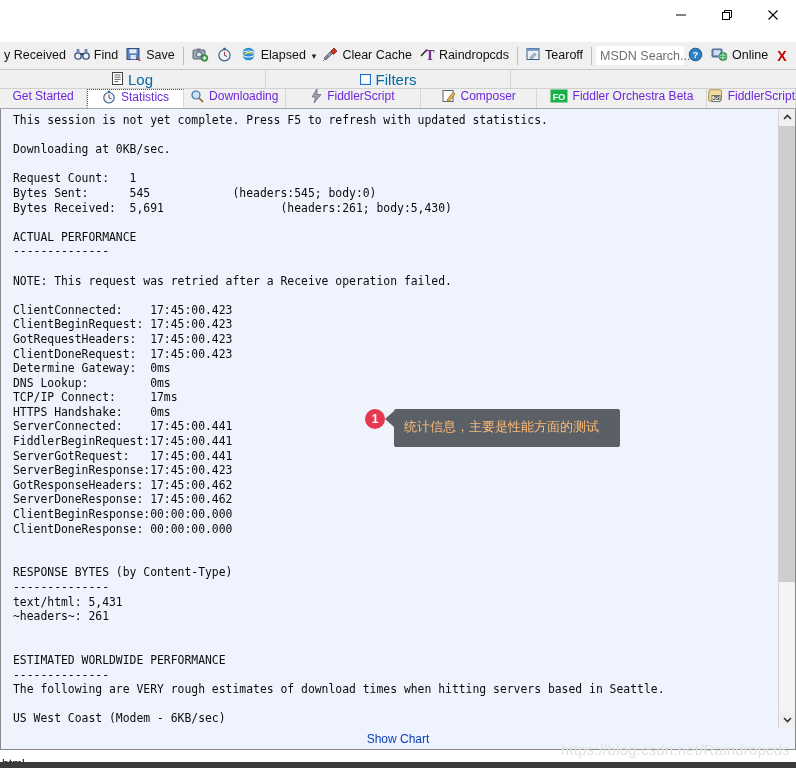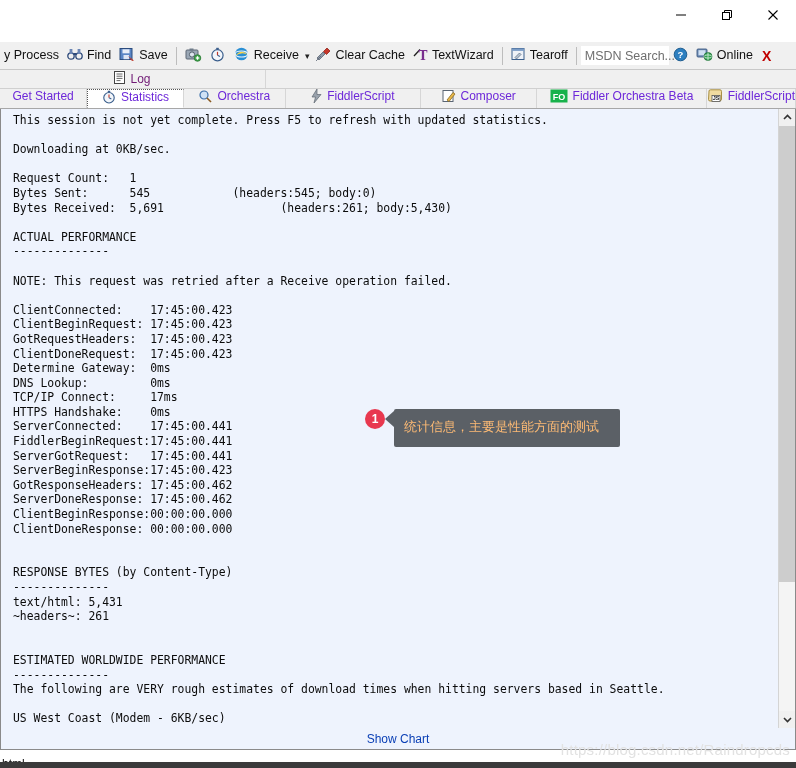--- a/index.html
+++ b/index.html
@@ -97,22 +97,22 @@
     height: 19px;
     background: #f0f0f0;
     display: flex;
     border-bottom: 1px solid #d0d0d0;
     box-sizing: border-box;
   }
   .tabrow-top > div {
     display: flex;
     align-items: center;
     justify-content: center;
-    font-size: 12px;
-    color: #701a75;
+    font-size: 15px;
+    color: #0369a1;
     border-right: 1px solid #d6d6d6;
     gap: 5px;
     box-sizing: border-box;
     height: 100%;
   }
   .tt-log { width: 266px; }
   .tt-filters { width: 245px; }
   .tt-timeline { flex: 1; border-right: none; }
 
   .tabrow-bot {
@@ -327,21 +327,21 @@
     <svg width="12" height="12" viewBox="0 0 12 12">
       <line x1="1.5" y1="1.5" x2="10.5" y2="10.5" stroke="#000" stroke-width="1.1"></line>
       <line x1="10.5" y1="1.5" x2="1.5" y2="10.5" stroke="#000" stroke-width="1.1"></line>
     </svg>
   </div>
 </div>
 
 <div class="toolbar">
 
   <div class="tb-item">
-    <span class="tb-label">y Process</span>
+    <span class="tb-label">y Received</span>
   </div>
 
   <div class="tb-item">
     <span class="ico">
       <svg width="16" height="14" viewBox="0 0 16 14">
         <circle cx="4" cy="9" r="3.2" fill="none" stroke="#2e4a7a" stroke-width="1.3"></circle>
         <circle cx="12" cy="9" r="3.2" fill="none" stroke="#2e4a7a" stroke-width="1.3"></circle>
         <rect x="2.6" y="2" width="2.8" height="5" fill="#6b86b5"></rect>
         <rect x="10.6" y="2" width="2.8" height="5" fill="#6b86b5"></rect>
         <rect x="6.6" y="6" width="2.8" height="2" fill="#2e4a7a"></rect>
@@ -389,21 +389,21 @@
   </div>
 
   <div class="tb-item">
     <span class="ico">
       <svg width="17" height="16" viewBox="0 0 17 16">
         <circle cx="8.5" cy="8" r="6.3" fill="#2a8fd4"></circle>
         <path d="M2 10 Q8.5 2 15 9 Q9 5 2 10 Z" fill="#fbd24a"></path>
         <ellipse cx="8.5" cy="8" rx="6.3" ry="3" fill="none" stroke="#e8f3fb" stroke-width="1.2"></ellipse>
       </svg>
     </span>
-    <span class="tb-label">Receive</span>
+    <span class="tb-label">Elapsed</span>
   </div>
 
   <span class="tb-caret">▾</span>
 
   <div class="tb-item">
     <span class="ico">
       <svg width="16" height="15" viewBox="0 0 16 15">
         <path d="M2 11 L8 5 L10 7 L4 13 Z" fill="#8f9aa8" stroke="#5a6573" stroke-width="0.8"></path>
         <path d="M8.5 4.5 L12 1 L15 4 L11.5 7.5 Z" fill="#c7362a" stroke="#8e2319" stroke-width="0.8"></path>
         <line x1="1" y1="14" x2="6" y2="9" stroke="#5a6573" stroke-width="0.8"></line>
@@ -412,21 +412,21 @@
     <span class="tb-label">Clear Cache</span>
   </div>
 
   <div class="tb-item">
     <span class="ico">
       <svg width="15" height="15" viewBox="0 0 15 15">
         <line x1="1" y1="9" x2="7" y2="2.5" stroke="#1f1f1f" stroke-width="1.3"></line>
         <text x="5.5" y="13" font-family="DejaVu Serif, serif" font-size="12" font-weight="bold" fill="#7a2f8f">T</text>
       </svg>
     </span>
-    <span class="tb-label">TextWizard</span>
+    <span class="tb-label">Raindropcds</span>
   </div>
 
   <span class="tb-sep"></span>
 
   <div class="tb-item">
     <span class="ico">
       <svg width="15" height="14" viewBox="0 0 15 14">
         <rect x="1" y="1.5" width="12" height="11" fill="#eef2f8" stroke="#3a5e8c" stroke-width="1"></rect>
         <rect x="1" y="1.5" width="12" height="2.4" fill="#7a9cc6"></rect>
         <path d="M4 10.5 L8.5 6 L10 7.5 L5.5 12 Z" fill="#b9c6d6" stroke="#55657a" stroke-width="0.7"></path>
@@ -470,20 +470,28 @@
       <svg width="11" height="13" viewBox="0 0 11 13">
         <rect x="0.5" y="0.5" width="10" height="12" fill="#fff" stroke="#444" stroke-width="1"></rect>
         <line x1="2.5" y1="3" x2="8.5" y2="3" stroke="#555" stroke-width="0.9"></line>
         <line x1="2.5" y1="5.2" x2="8.5" y2="5.2" stroke="#555" stroke-width="0.9"></line>
         <line x1="2.5" y1="7.4" x2="8.5" y2="7.4" stroke="#555" stroke-width="0.9"></line>
         <line x1="2.5" y1="9.6" x2="6.5" y2="9.6" stroke="#555" stroke-width="0.9"></line>
       </svg>
     </span>
     <span>Log</span>
   </div>
+  <div class="tt-filters">
+    <span class="ico">
+      <svg width="11" height="11" viewBox="0 0 11 11">
+        <rect x="0.5" y="0.5" width="10" height="10" fill="#fff" stroke="#1f6fd0" stroke-width="1.2"></rect>
+      </svg>
+    </span>
+    <span>Filters</span>
+  </div>
 </div>
 
 <div class="tabrow-bot">
   <div class="tab-getstarted">
     <span>Get Started</span>
   </div>
   <div class="tab-statistics">
     <span class="ico">
       <svg width="14" height="14" viewBox="0 0 15 15">
         <circle cx="7.5" cy="8.3" r="5.6" fill="#f2f6fb" stroke="#3a5e8c" stroke-width="1.2"></circle>
@@ -494,21 +502,21 @@
     </span>
     <span>Statistics</span>
   </div>
   <div class="tab-inspectors">
     <span class="ico">
       <svg width="14" height="14" viewBox="0 0 14 14">
         <circle cx="6" cy="6" r="4" fill="#cfe2f5" stroke="#3a6ea8" stroke-width="1.2"></circle>
         <line x1="9" y1="9" x2="13" y2="13" stroke="#8a5a20" stroke-width="1.6"></line>
       </svg>
     </span>
-    <span>Orchestra</span>
+    <span>Downloading</span>
   </div>
   <div class="tab-autoresponder">
     <span class="ico">
       <svg width="11" height="14" viewBox="0 0 11 14">
         <polygon points="6,0 1,8 4.5,8 3,14 10,5.5 6,5.5" fill="#9aa3ad" stroke="#5c6570" stroke-width="0.7"></polygon>
       </svg>
     </span>
     <span>FiddlerScript</span>
   </div>
   <div class="tab-composer">

